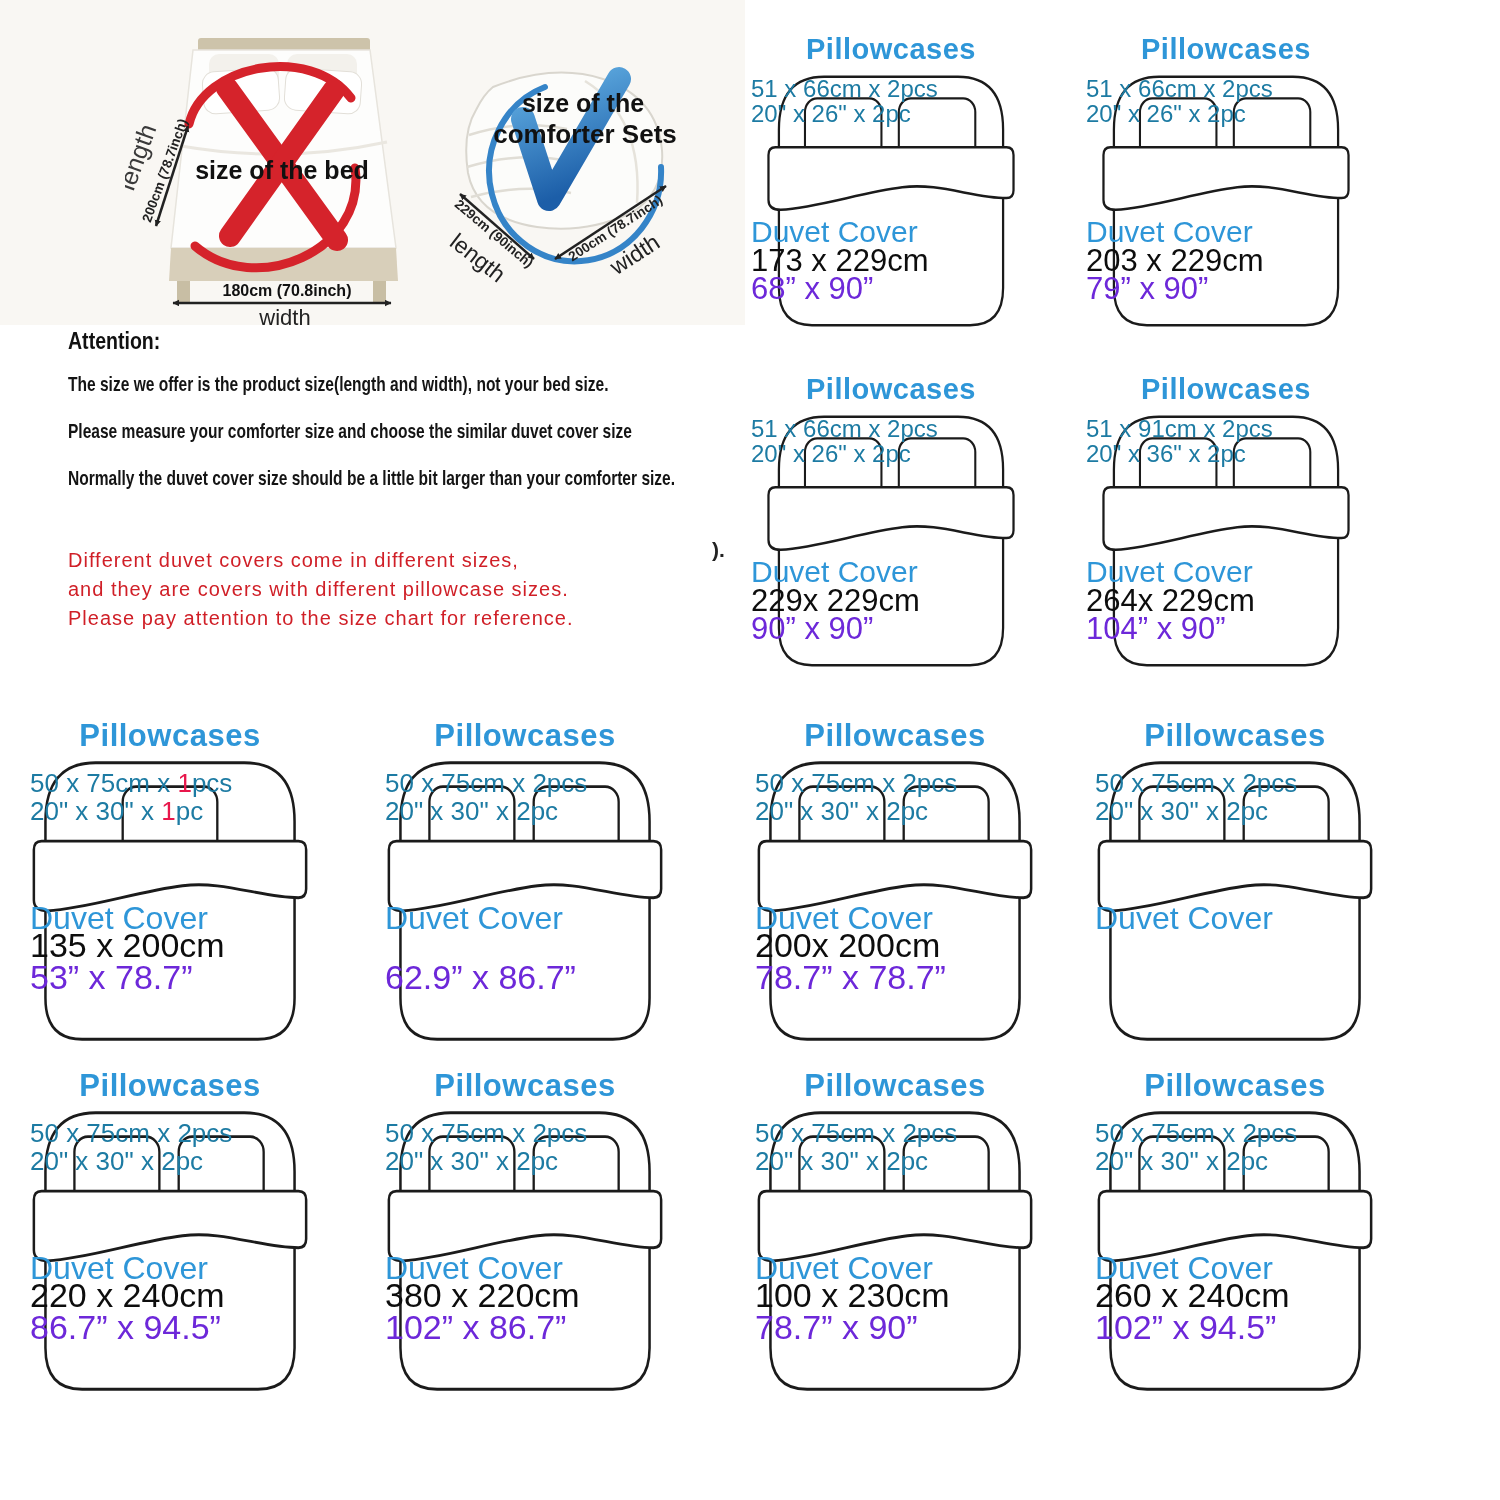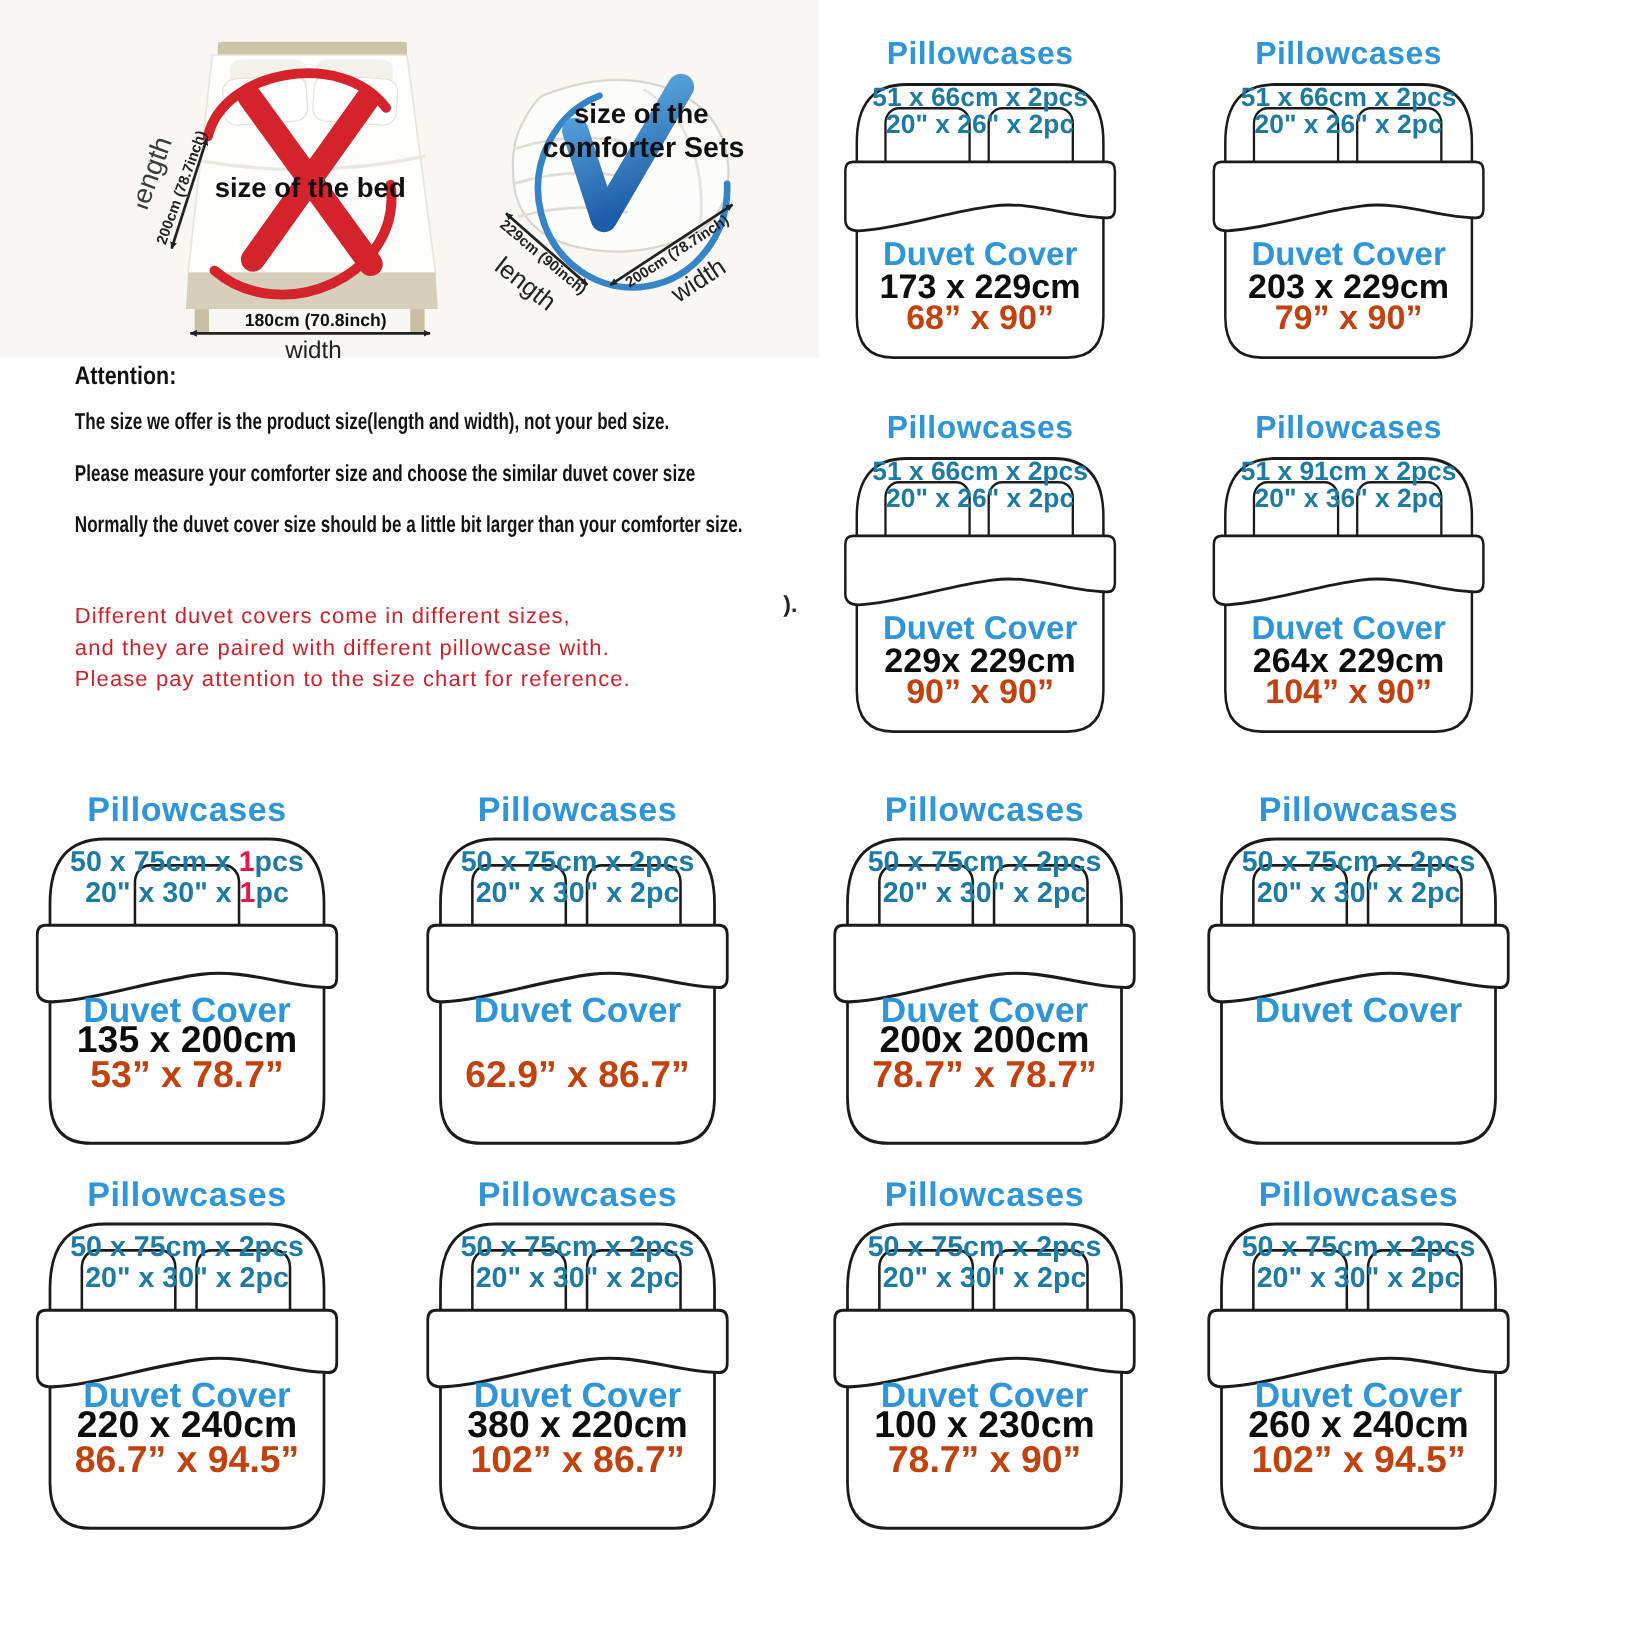--- a/index.html
+++ b/index.html
@@ -41,33 +41,33 @@
   .diagram{position:absolute;}
   .d-title{
     position:absolute;top:0;left:0;right:0;text-align:center;
     font-weight:bold;color:var(--blue);letter-spacing:0.5px;white-space:nowrap;
   }
   .sm .d-title{font-size:29px;}
   .lg .d-title{font-size:31px;}
   .d-bed{position:absolute;top:36px;left:0;width:100%;height:calc(100% - 36px);}
   .sm .d-bed{left:14px;width:calc(100% - 28px);}
   .d-overlay{
-    position:absolute;left:0;right:0;text-align:center;font-weight:bold;white-space:nowrap;
+    position:absolute;left:0;right:0;text-align:left;font-weight:normal;white-space:nowrap;
   }
   .d-pillow-cm,.d-pillow-in{color:var(--teal);}
   .sm .d-pillow-cm{top:42px;font-size:24px;}
   .sm .d-pillow-in{top:67px;font-size:24px;}
   .lg .d-pillow-cm{top:50px;font-size:26px;}
   .lg .d-pillow-in{top:78px;font-size:26px;}
   .seg-red{color:var(--count-red);}
   .d-duvet-label{top:182px;color:var(--blue);}
   .sm .d-duvet-label{font-size:30px;}
   .lg .d-duvet-label{font-size:32px;}
   .d-duvet-cm{top:212px;color:#0d0d0d;}
-  .d-duvet-in{top:240px;color:#c2410c;}
+  .d-duvet-in{top:240px;color:#6d28d9;}
   .sm .d-duvet-cm,.sm .d-duvet-in{font-size:31px;line-height:31px;}
   .lg .d-duvet-cm,.lg .d-duvet-in{font-size:34px;line-height:34px;}
   .lg .d-duvet-cm{top:210px;}
   .lg .d-duvet-in{top:242px;}
 
   .bed-shape{fill:#ffffff;stroke:var(--line-black);stroke-width:2.6;}
   .pillow-shape{fill:#ffffff;stroke:var(--line-black);stroke-width:2.4;}
 </style>
 </head>
 <body>
@@ -125,21 +125,21 @@
     <text transform="translate(183,177) rotate(-33)" text-anchor="middle" font-size="13.5" font-weight="bold" fill="#222">200cm (78.7inch)</text>
     <text transform="translate(204,206) rotate(-33)" text-anchor="middle" font-size="23" fill="#222">width</text>
   </svg>
 
   <div class="att-heading">Attention:</div>
   <div class="att-line att-line-0">The size we offer is the product size(length and width), not your bed size.</div>
   <div class="att-line att-line-1">Please measure your comforter size and choose the similar duvet cover size</div>
   <div class="att-line att-line-2">Normally the duvet cover size should be a little bit larger than your comforter size.</div>
   <div class="warn-block">
     <div class="warn-line">Different duvet covers come in different sizes,</div>
-    <div class="warn-line">and they are paired with different pillowcase with.</div>
+    <div class="warn-line">and they are covers with different pillowcase sizes.</div>
     <div class="warn-line">Please pay attention to the size chart for reference.</div>
   </div>
   <div class="stray-fragment">).</div>
 
   <div id="diagrams">
       <div class="diagram sm" style="left: 751px; top: 33px; width: 280px; height: 300px;">
     <div class="d-title">Pillowcases</div>
     <svg class="d-bed" viewBox="0 0 290 270" preserveAspectRatio="none">
       <path class="bed-shape" d="M 16 62 Q 16 8 68 8 L 222 8 Q 274 8 274 62 L 274 224 Q 274 262 236 262 L 54 262 Q 16 262 16 224 Z"></path>
       <rect class="pillow-shape pillow-left" x="46" y="30" width="88" height="64" rx="14"></rect>

